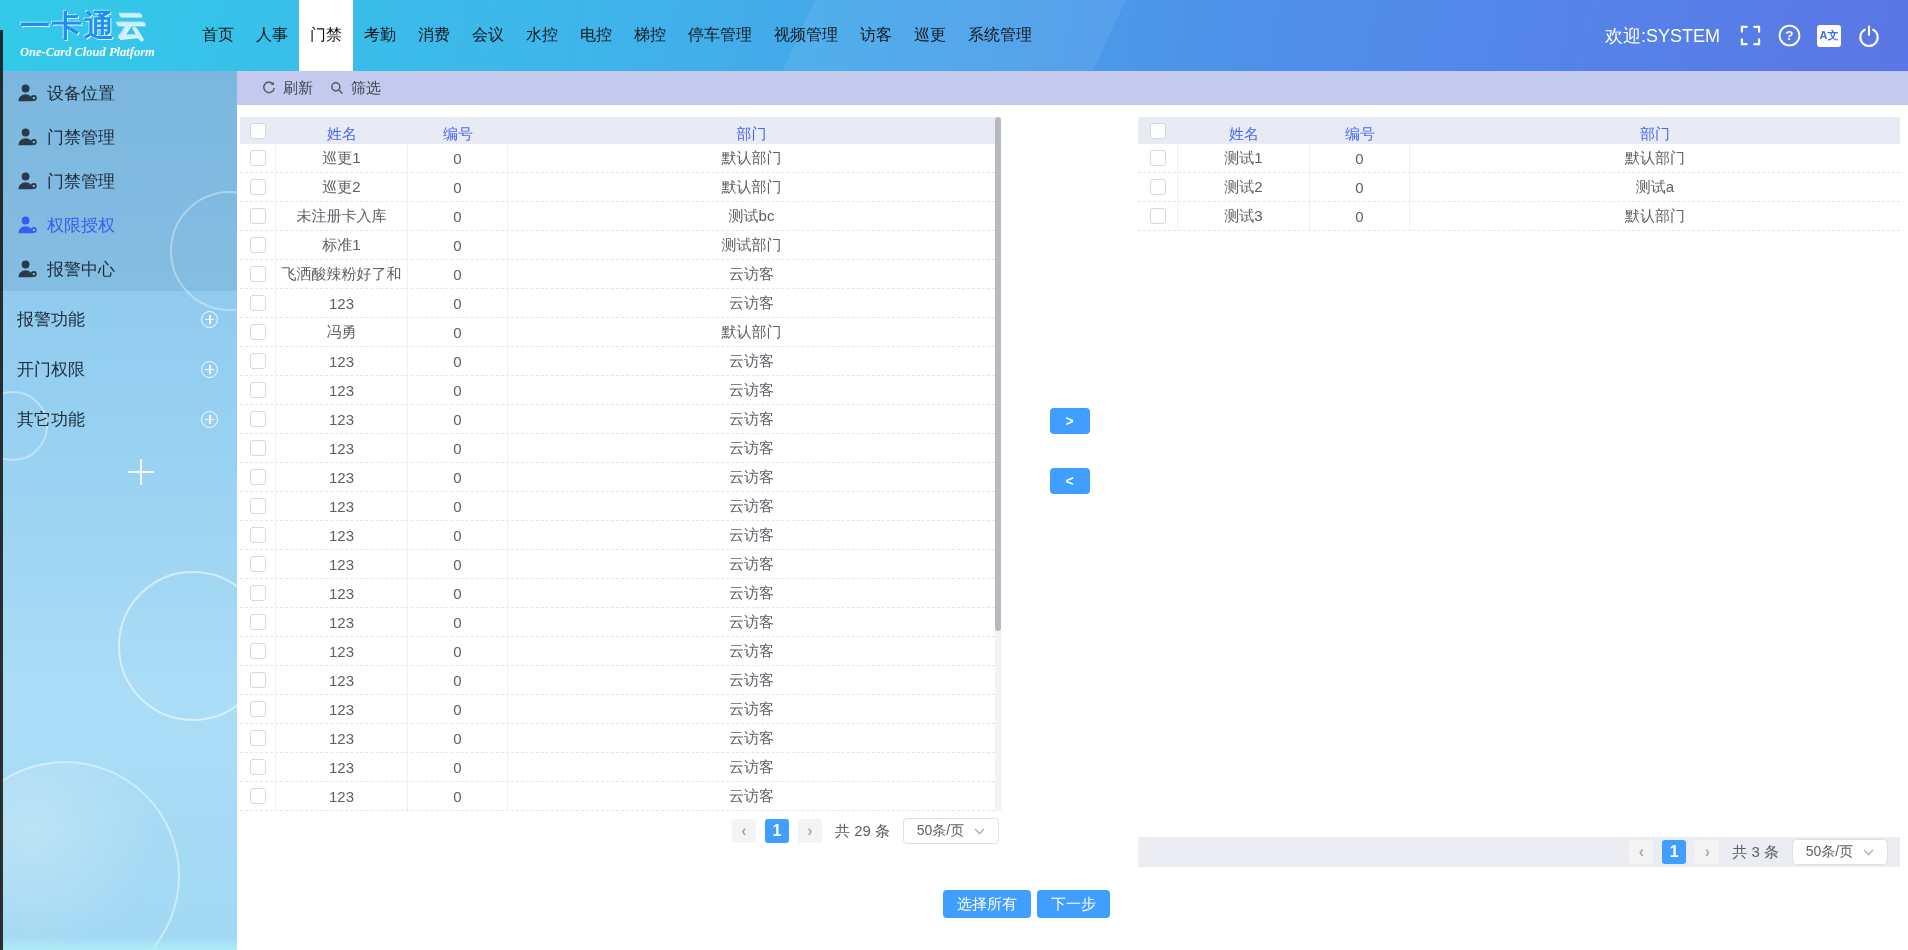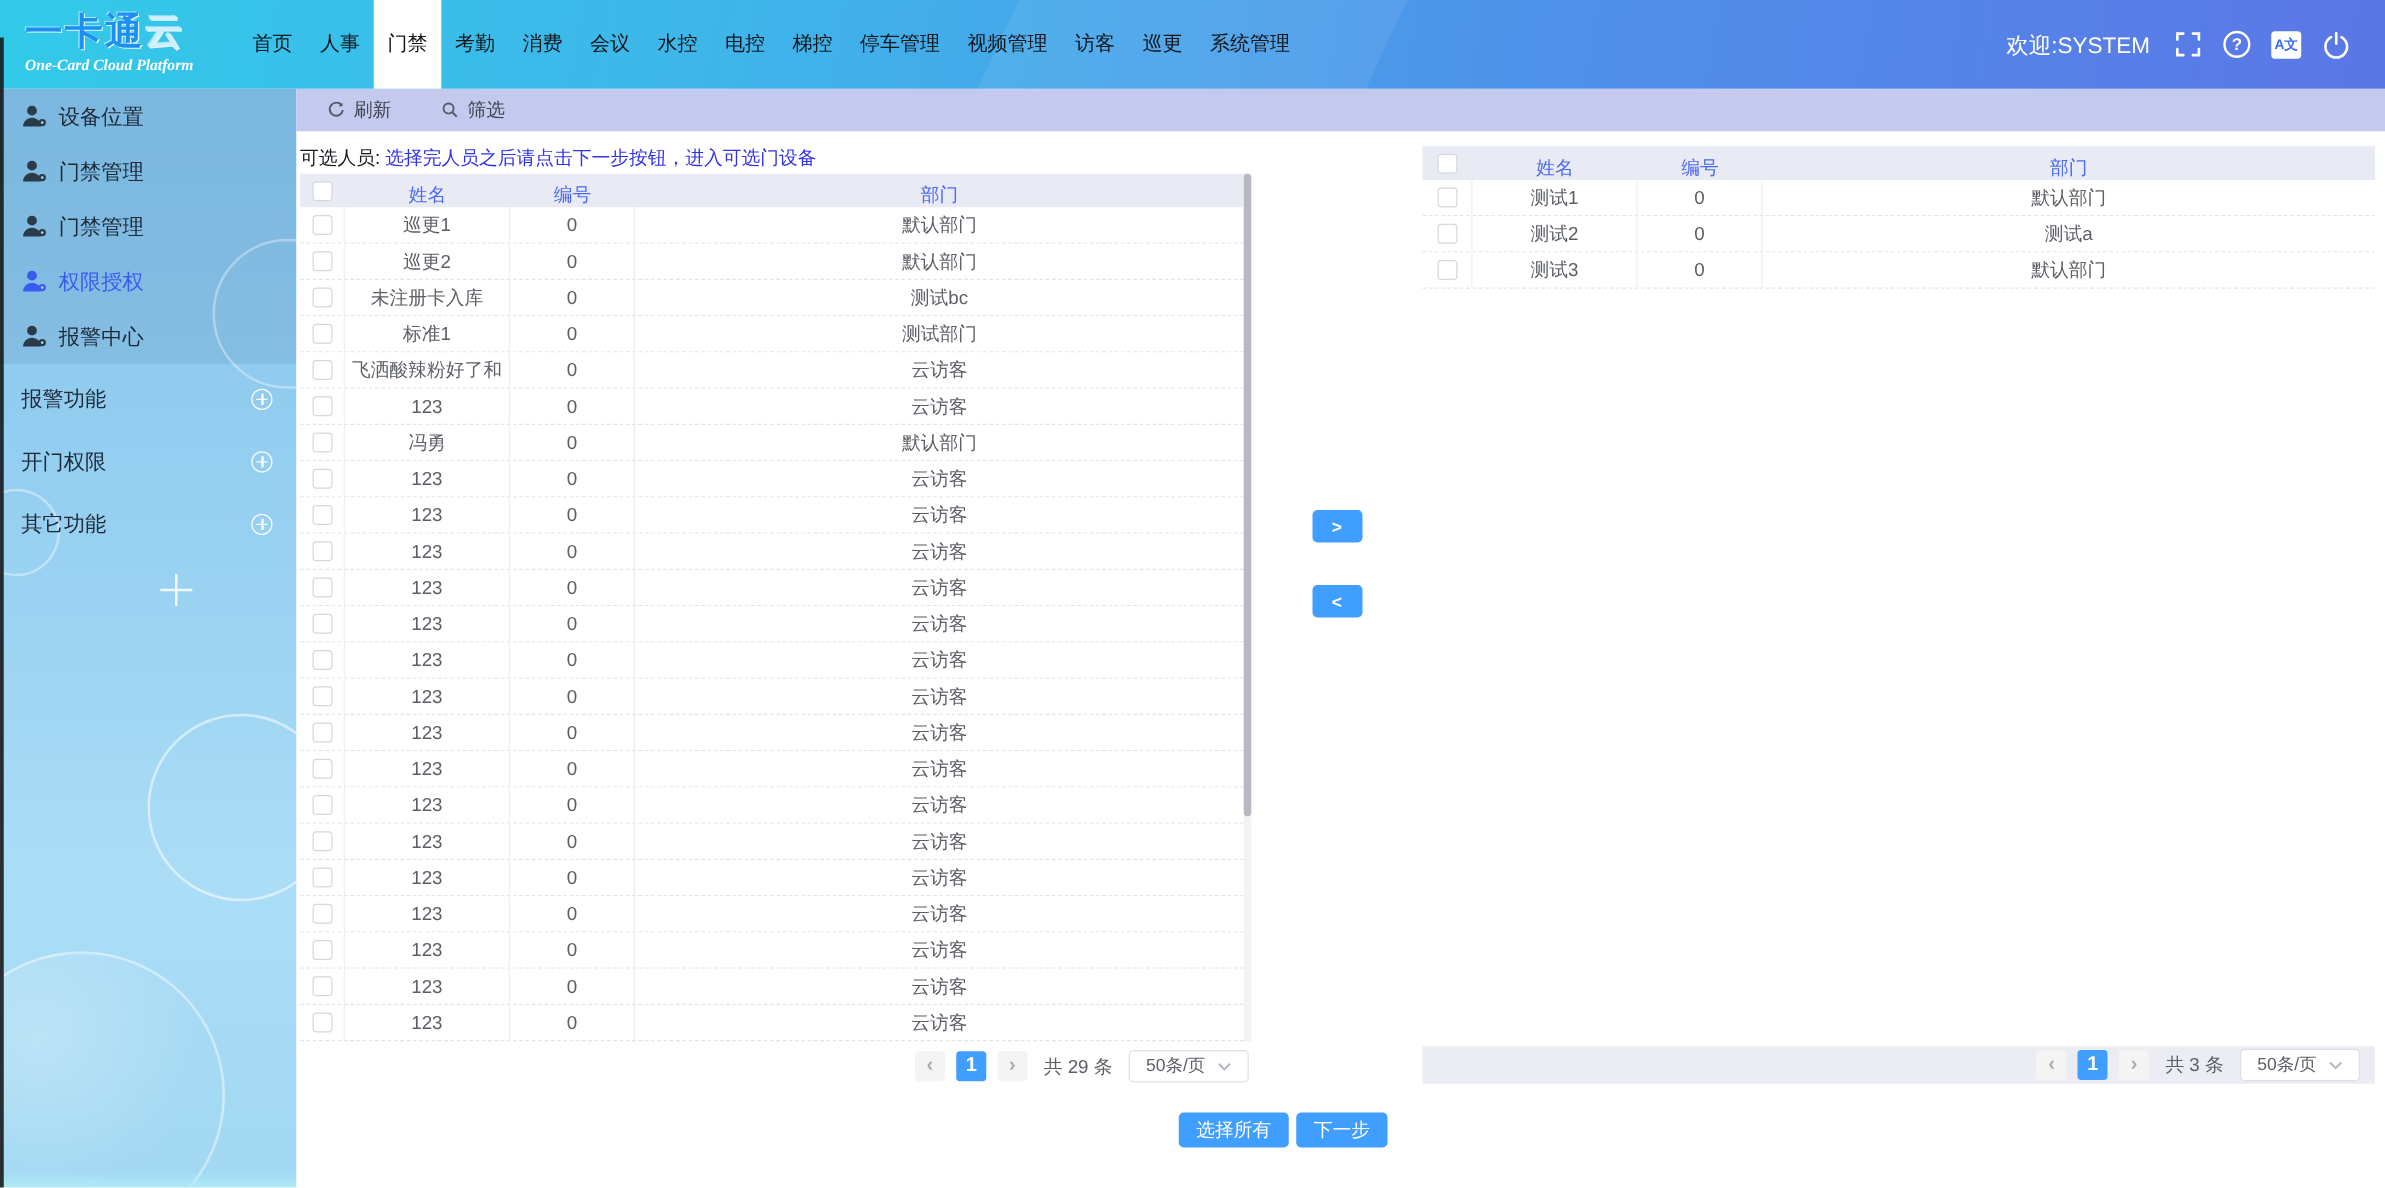--- a/index.html
+++ b/index.html
@@ -50,21 +50,21 @@
   .group{position:relative;z-index:3;margin-top:3px}
   .group-item{height:50px;display:flex;align-items:center;justify-content:space-between;padding:0 19px 0 17px;font-size:17px;color:#1c2a38;cursor:pointer}
   .plus-icon{width:17px;height:17px;border:1.5px solid rgba(255,255,255,.95);border-radius:50%;position:relative;flex-shrink:0}
   .plus-icon:before,.plus-icon:after{content:"";position:absolute;background:rgba(255,255,255,.95)}
   .plus-icon:before{left:7px;top:3px;width:1.5px;height:9px}
   .plus-icon:after{left:3px;top:7px;width:9px;height:1.5px}
   .edge-strip{position:absolute;left:0;top:30px;width:3px;height:920px;background:#161616;opacity:.88;z-index:40}
 
   
   .main{flex:1;display:flex;flex-direction:column;background:#fff;overflow:hidden}
-  .toolbar{height:34px;background:#c4c9ee;display:flex;align-items:center;padding-left:25px;gap:40px;flex-shrink:0}
+  .toolbar{height:34px;background:#c4c9ee;display:flex;align-items:center;padding-left:25px;gap:17px;flex-shrink:0}
   .tool-btn{display:flex;align-items:center;gap:7px;font-size:15px;color:#3f4450;cursor:pointer}
   .tool-btn svg{display:block}
   .content{height:762px;display:flex;padding:12px 8px 0 3px}
 
   .panel-left{width:761px;flex-shrink:0;display:flex;flex-direction:column}
   .transfer-col{width:137px;flex-shrink:0;display:flex;flex-direction:column;align-items:center}
   .panel-right{flex:1;display:flex;flex-direction:column}
 
   .panel-label{height:22px;font-size:15px;color:#15181d;white-space:nowrap;display:flex;align-items:flex-start;gap:4px}
   .panel-label .hint{color:#3232e8}
@@ -263,24 +263,20 @@
             <circle cx="6.7" cy="6.7" r="4.6" fill="none" stroke="#555a66" stroke-width="1.7"></circle>
             <line x1="10.3" y1="10.3" x2="14.2" y2="14.2" stroke="#555a66" stroke-width="1.7"></line>
           </svg>
         <span>筛选</span>
       </span>
     </div>
 
     <div class="content">
 
       <div class="panel-left">
-        <div class="panel-label">
-          <span>可选人员:</span>
-          <span class="hint">选择完人员之后请点击下一步按钮，进入可选门设备</span>
-        </div>
         <div class="tbl-wrap">
           <div class="tbl-body">
             <div class="thead">
               <span class="c-check">
                   <span class="checkbox"></span>
                 </span>
               <span class="th c-name">姓名</span>
               <span class="th c-code">编号</span>
               <span class="th c-dept">部门</span>
             </div>

